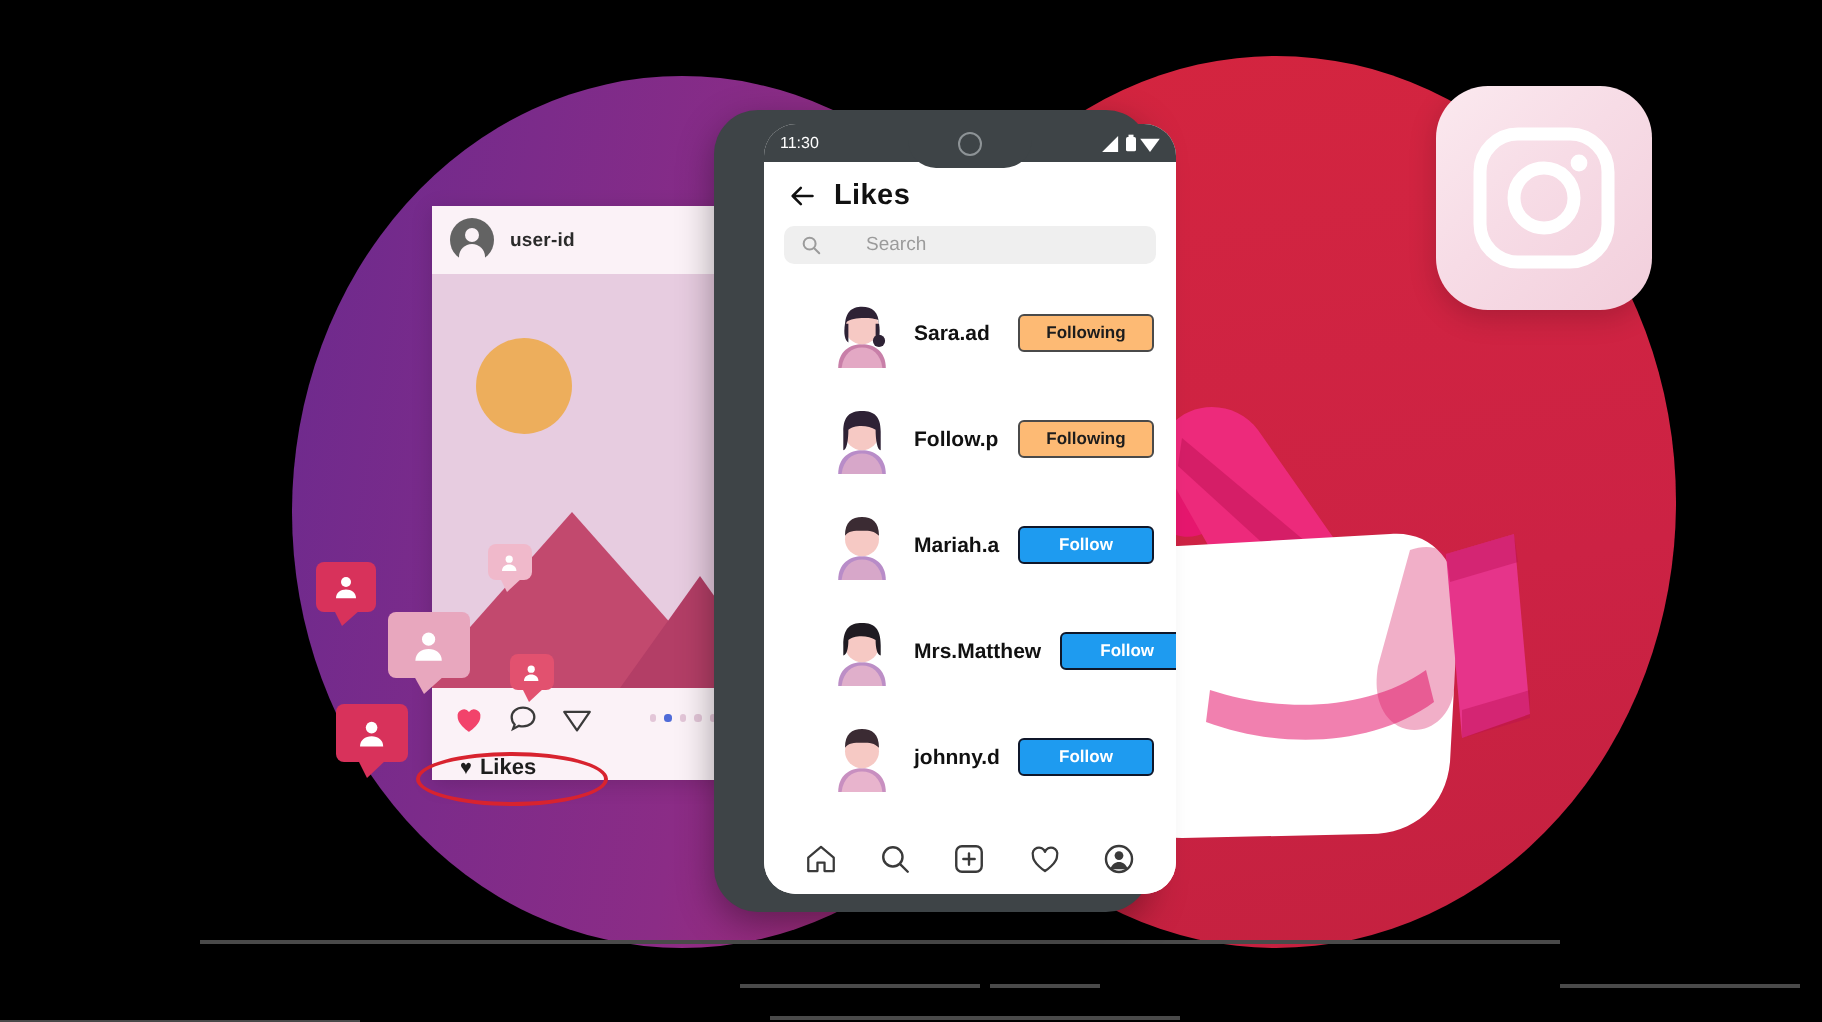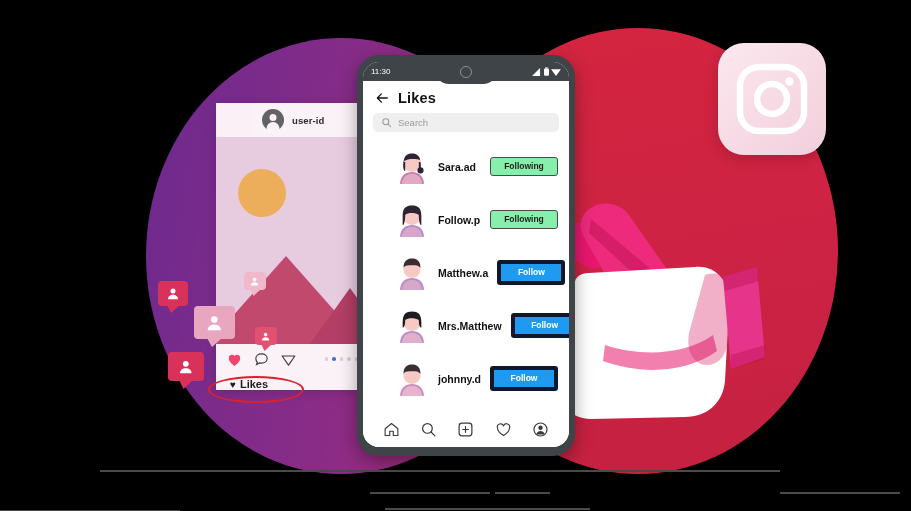--- a/index.html
+++ b/index.html
@@ -36,21 +36,21 @@
   .hand svg { display:block; overflow:visible; }
 
   
   .post-card {
     position:absolute; left:216px; top:103px; width:152px; height:287px;
     background:#FAF0F6; box-shadow:0 2px 10px rgba(0,0,0,.15);
     overflow:hidden;
   }
   .post-head {
     height:34px; background:#FBF2F7; display:flex; align-items:center;
-    padding-left:9px; gap:8px;margin-left:37px;
+    padding-left:9px; gap:8px;
   }
   .post-avatar {
     width:22px; height:22px; border-radius:50%; background:#636363;
     position:relative; flex:none;
   }
   .post-avatar::before {
     content:""; position:absolute; left:50%; top:4.5px; transform:translateX(-50%);
     width:7px; height:7px; border-radius:50%; background:#FBF2F7;
   }
   .post-avatar::after {
@@ -99,21 +99,21 @@
   .pico { width:60%; height:60%; }
 
   
   .phone {
     position:absolute; left:357px; top:55px; width:218px; height:401px;
     background:#3E4447; border-radius:22px; padding:7px 6px 9px 6px;
     box-shadow:0 6px 18px rgba(0,0,0,.35);
   }
   .screen {
     width:100%; height:100%; background:#FFFFFF; border-radius:16px;
-    overflow:hidden; position:relative; display:flex; flex-direction:column;
+    overflow:hidden; position:relative; display:flex; flex-direction:column;margin-left:19px;
   }
   .notch {
     position:absolute; left:50%; top:0; transform:translateX(-50%);
     width:62px; height:22px; background:#3E4447;
     border-radius:0 0 14px 14px; z-index:6;
   }
   .notch-cam {
     position:absolute; left:50%; top:4px; transform:translateX(-50%);
     width:12px; height:12px; border-radius:50%;
     background:#3E4447; border:1.5px solid #8d9396;
@@ -122,35 +122,35 @@
     height:19px; background:#3E4447; display:flex; align-items:center;
     justify-content:space-between; padding:0 8px; color:#fff; font-size:8px;
     position:relative; z-index:5; flex:none;
   }
   .sb-icons { display:flex; align-items:center; gap:2.5px; }
   .app-header { display:flex; align-items:center; gap:9px; padding:9px 12px 4px; flex:none; }
   .back-arrow { width:14px; height:14px; flex:none; }
   .app-title { font-size:14.5px; font-weight:bold; color:#111; letter-spacing:.2px; }
   .searchbar {
     margin:3px 10px 6px; height:19px; background:#EFEFEF; border-radius:5px;
-    display:flex; align-items:center; gap:6px; padding:0 8px; flex:none;
+    display:flex; align-items:center; gap:22px; padding:0 8px; flex:none;
   }
   .search-ph { font-size:9.5px; color:#9b9b9b; }
   .user-list { flex:1; overflow:hidden; padding-top:2px;padding-left:18px; }
   .user-row {
     display:flex; align-items:center; height:53px; padding:0 11px 0 14px; gap:9px;
   }
   .u-avatar { width:34px; height:34px; flex:none; }
   .u-name { font-size:10.5px; font-weight:bold; color:#111; flex:1; white-space:nowrap; }
   .btn {
     font-size:8.5px; font-weight:bold; border-radius:3px;
     padding:4px 0; width:68px; text-align:center; flex:none; line-height:1.1;
   }
-  .btn-following { background:#86efac; color:#1d1d1d; border:1px solid #4a4a4a; }
-  .btn-follow { background:#1E9BF0; color:#fff; border:4px solid #0f172a; }
+  .btn-following { background:#fdba74; color:#1d1d1d; border:1px solid #4a4a4a; }
+  .btn-follow { background:#1E9BF0; color:#fff; border:1px solid #0f172a; }
   .tabbar {
     height:36px; background:#fff; border-radius:0 0 14px 14px;
     display:flex; align-items:center; justify-content:space-around;
     padding:0 10px; flex:none;
   }
   .tab-ico { width:17px; height:17px; }
 
   
   .ig-badge {
     position:absolute; left:718px; top:43px; width:108px; height:112px;
@@ -348,21 +348,21 @@
           <span class="btn btn-following">Following</span>
         </div>
 
         <div class="user-row">
           <svg class="u-avatar" viewBox="0 0 40 40">
             <path d="M6 40 C6 30 13 26 20 26 C27 26 34 30 34 40 Z" fill="#B88CC8"></path>
             <path d="M8 40 C9 32 14 28 20 28 C26 28 31 32 32 40 Z" fill="#D7A7C9"></path>
             <circle cx="20" cy="16" r="10" fill="#F6C9C4"></circle>
             <path d="M10 14 C10 6 14 3 20 3 C26 3 30 6 30 14 C27 11 25 11 20 11 C15 11 12 11 10 14 Z" fill="#3B2B33"></path>
           </svg>
-          <span class="u-name">Matthew.a</span>
+          <span class="u-name">Mariah.a</span>
           <span class="btn btn-follow">Follow</span>
         </div>
 
         <div class="user-row">
           <svg class="u-avatar" viewBox="0 0 40 40">
             <path d="M6 40 C6 30 13 26 20 26 C27 26 34 30 34 40 Z" fill="#BC8EC6"></path>
             <path d="M8 40 C9 32 14 28 20 28 C26 28 31 32 32 40 Z" fill="#E0AFCB"></path>
             <circle cx="20" cy="16" r="10" fill="#F6C9C4"></circle>
             <path d="M9 16 C9 6 13 3 20 3 C27 3 31 6 31 16 L31 22 C29 22 28 18 28 13 C24 10 15 10 12 13 C12 18 11 22 9 22 Z" fill="#1F1B22"></path>
           </svg>

